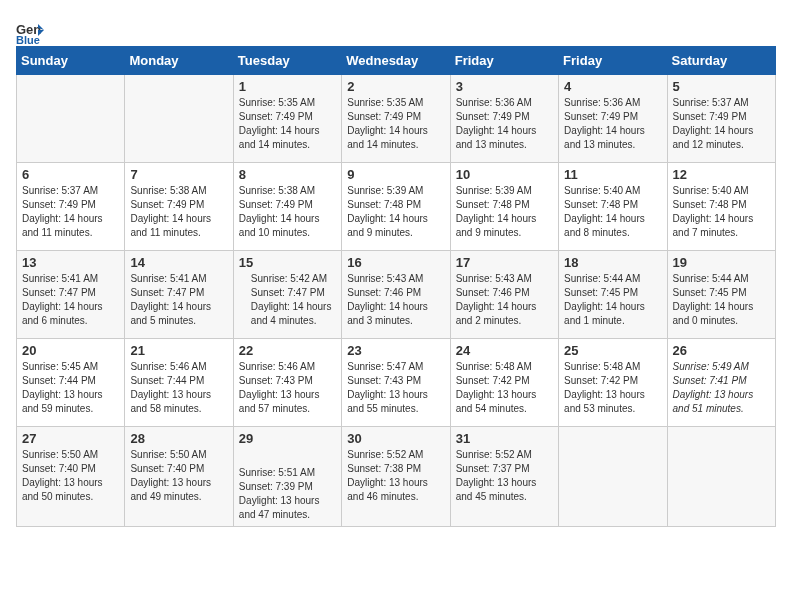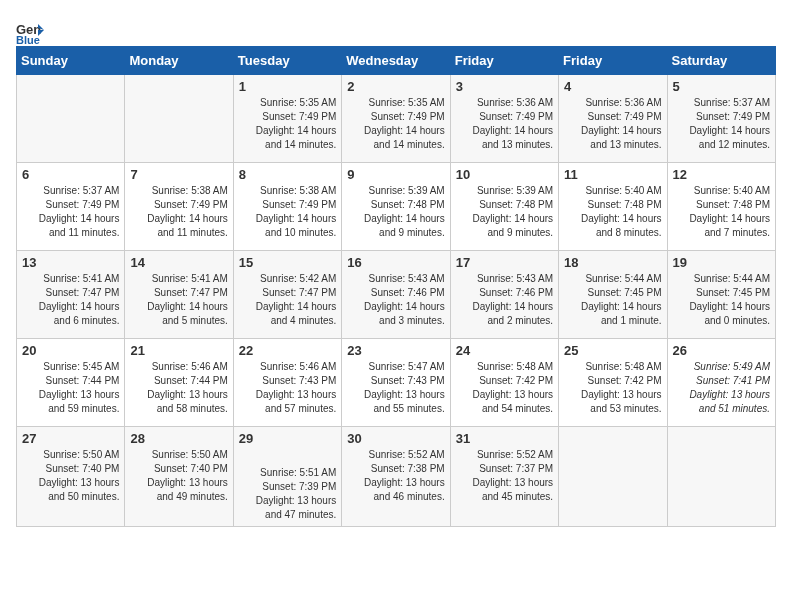--- a/index.html
+++ b/index.html
@@ -70,21 +70,20 @@
       font-size: 13px;
       font-weight: bold;
       color: #333;
       display: block;
       margin-bottom: 2px;
     }
     .day-info {
       font-size: 10px;
       color: #333;
       line-height: 1.4;
-      text-align: right;
     }
   </style>
 </head>
 <body>
 
 <div class="header">
   <div class="logo">
     <svg class="logo-icon" viewBox="0 0 28 28">
       <text x="0" y="18" font-size="13" font-weight="bold" fill="#333">Gen</text>
       <text x="0" y="28" font-size="11" font-weight="bold" fill="#1a5fa8">Blue</text>

